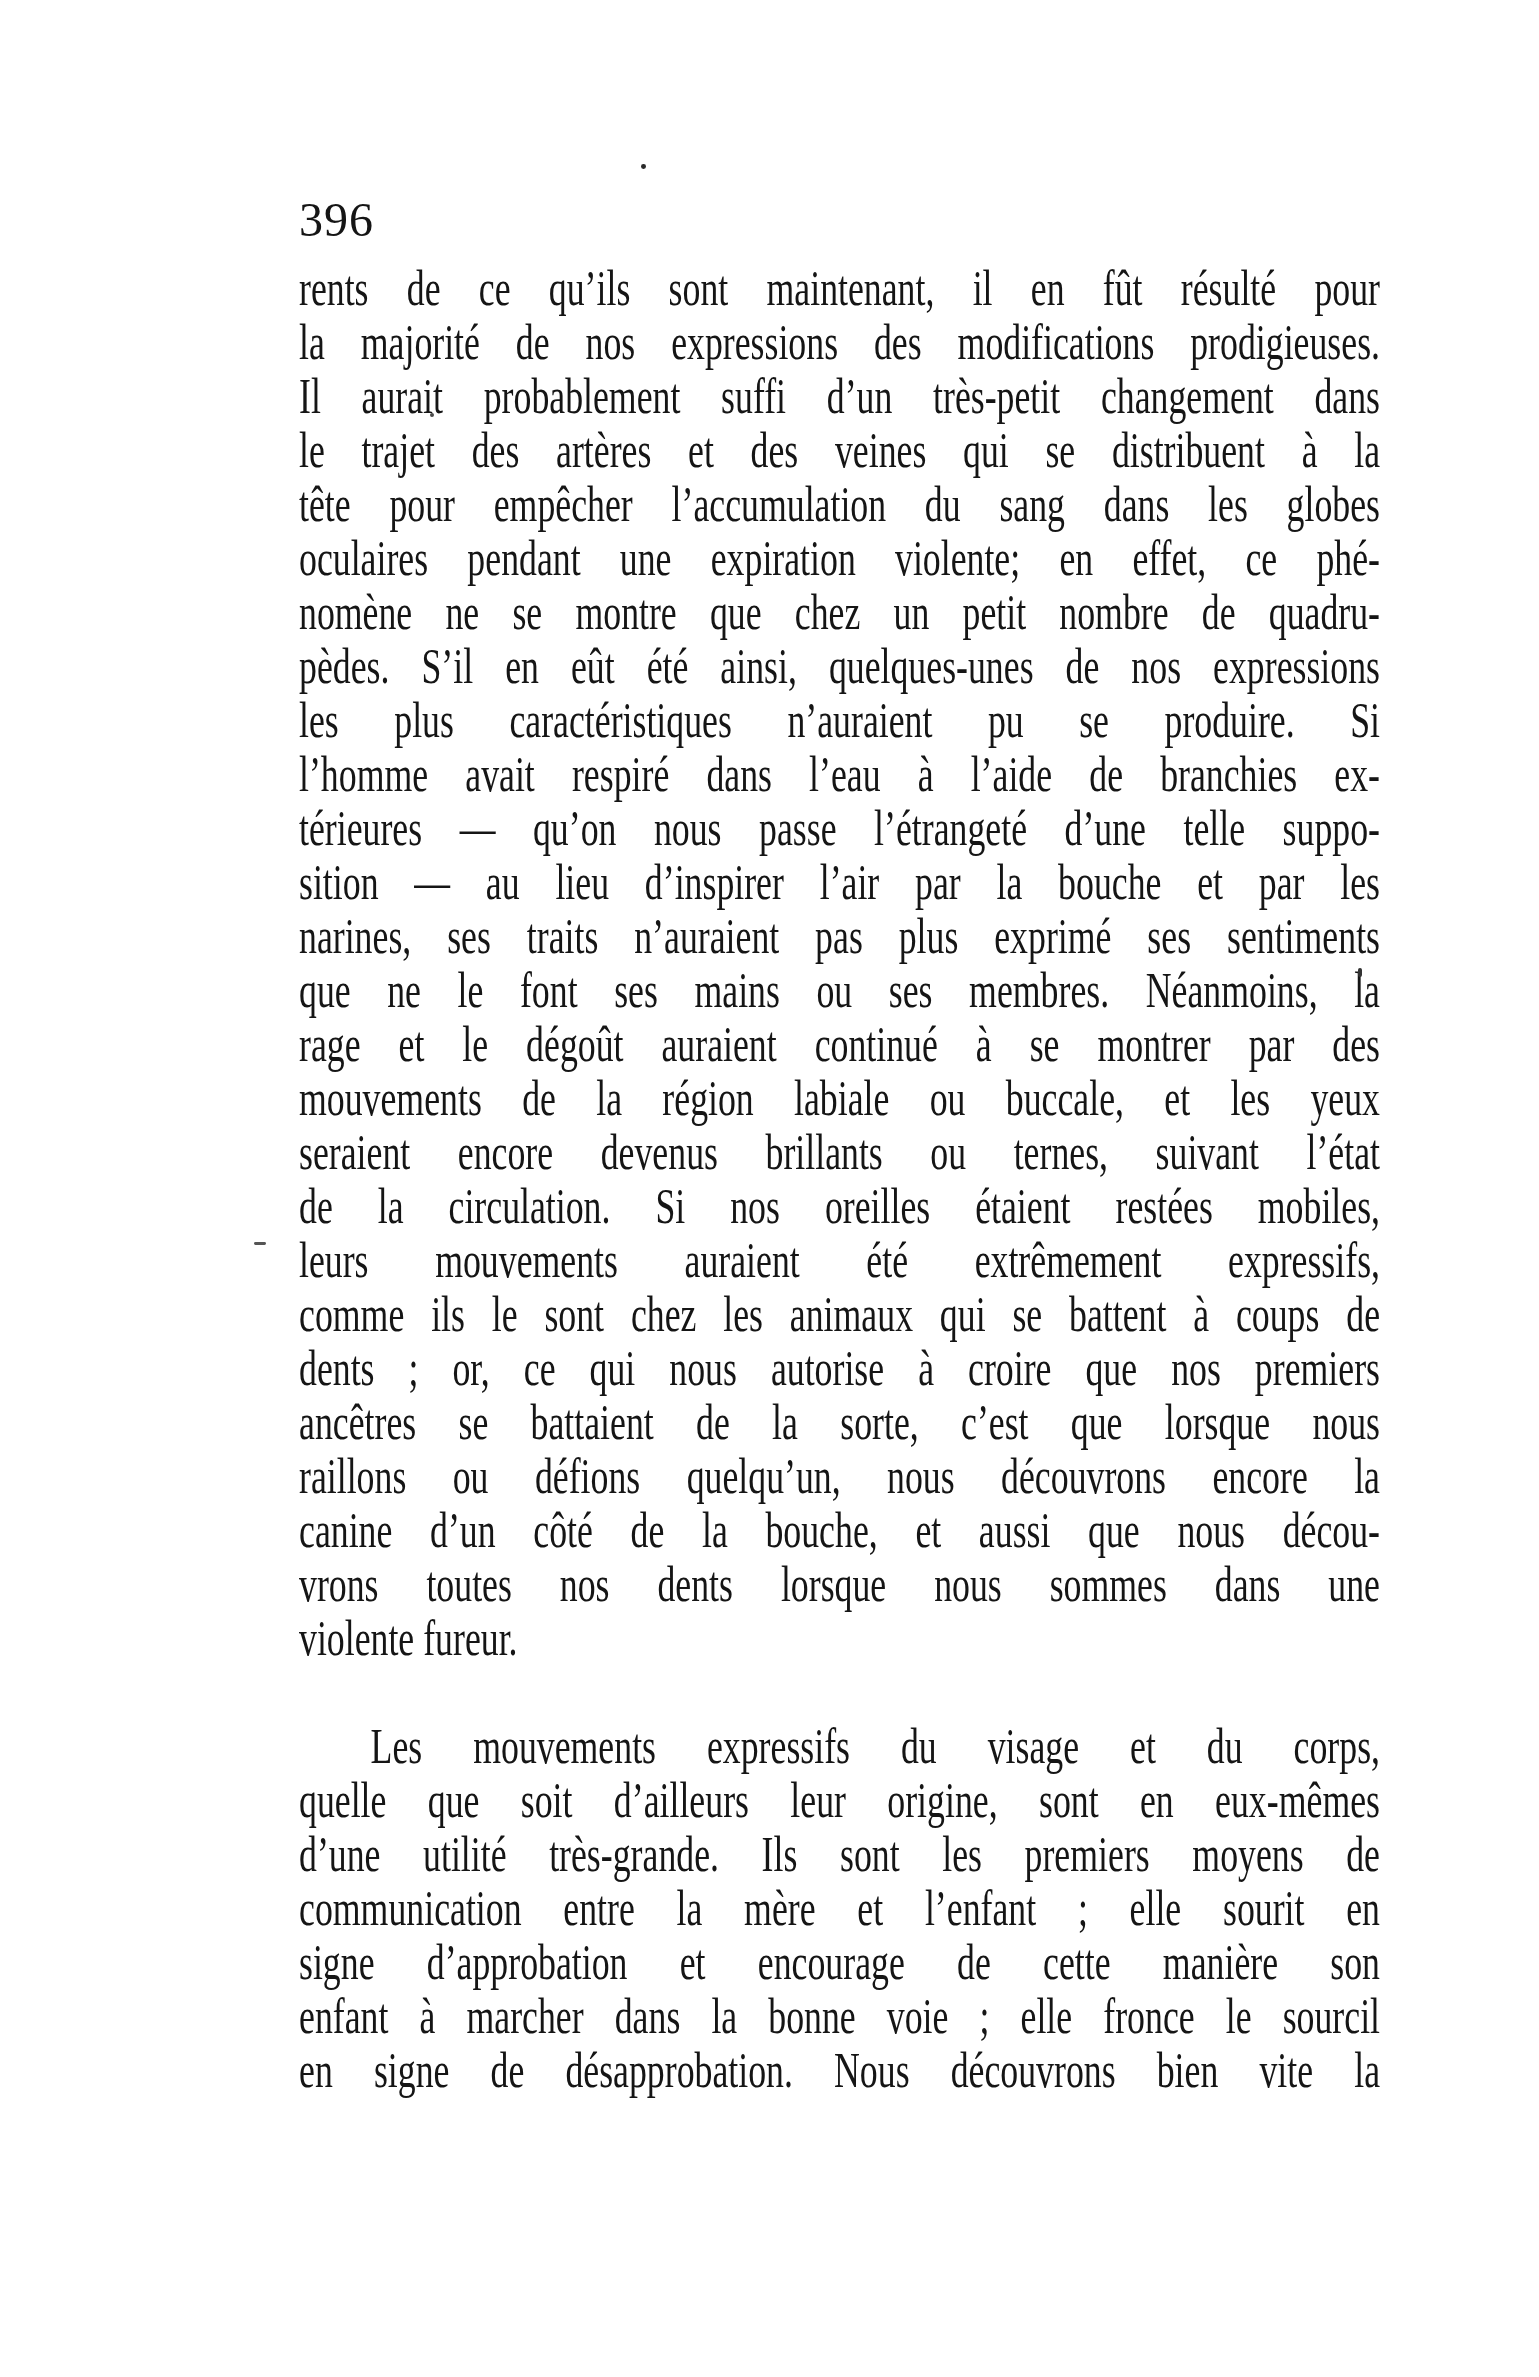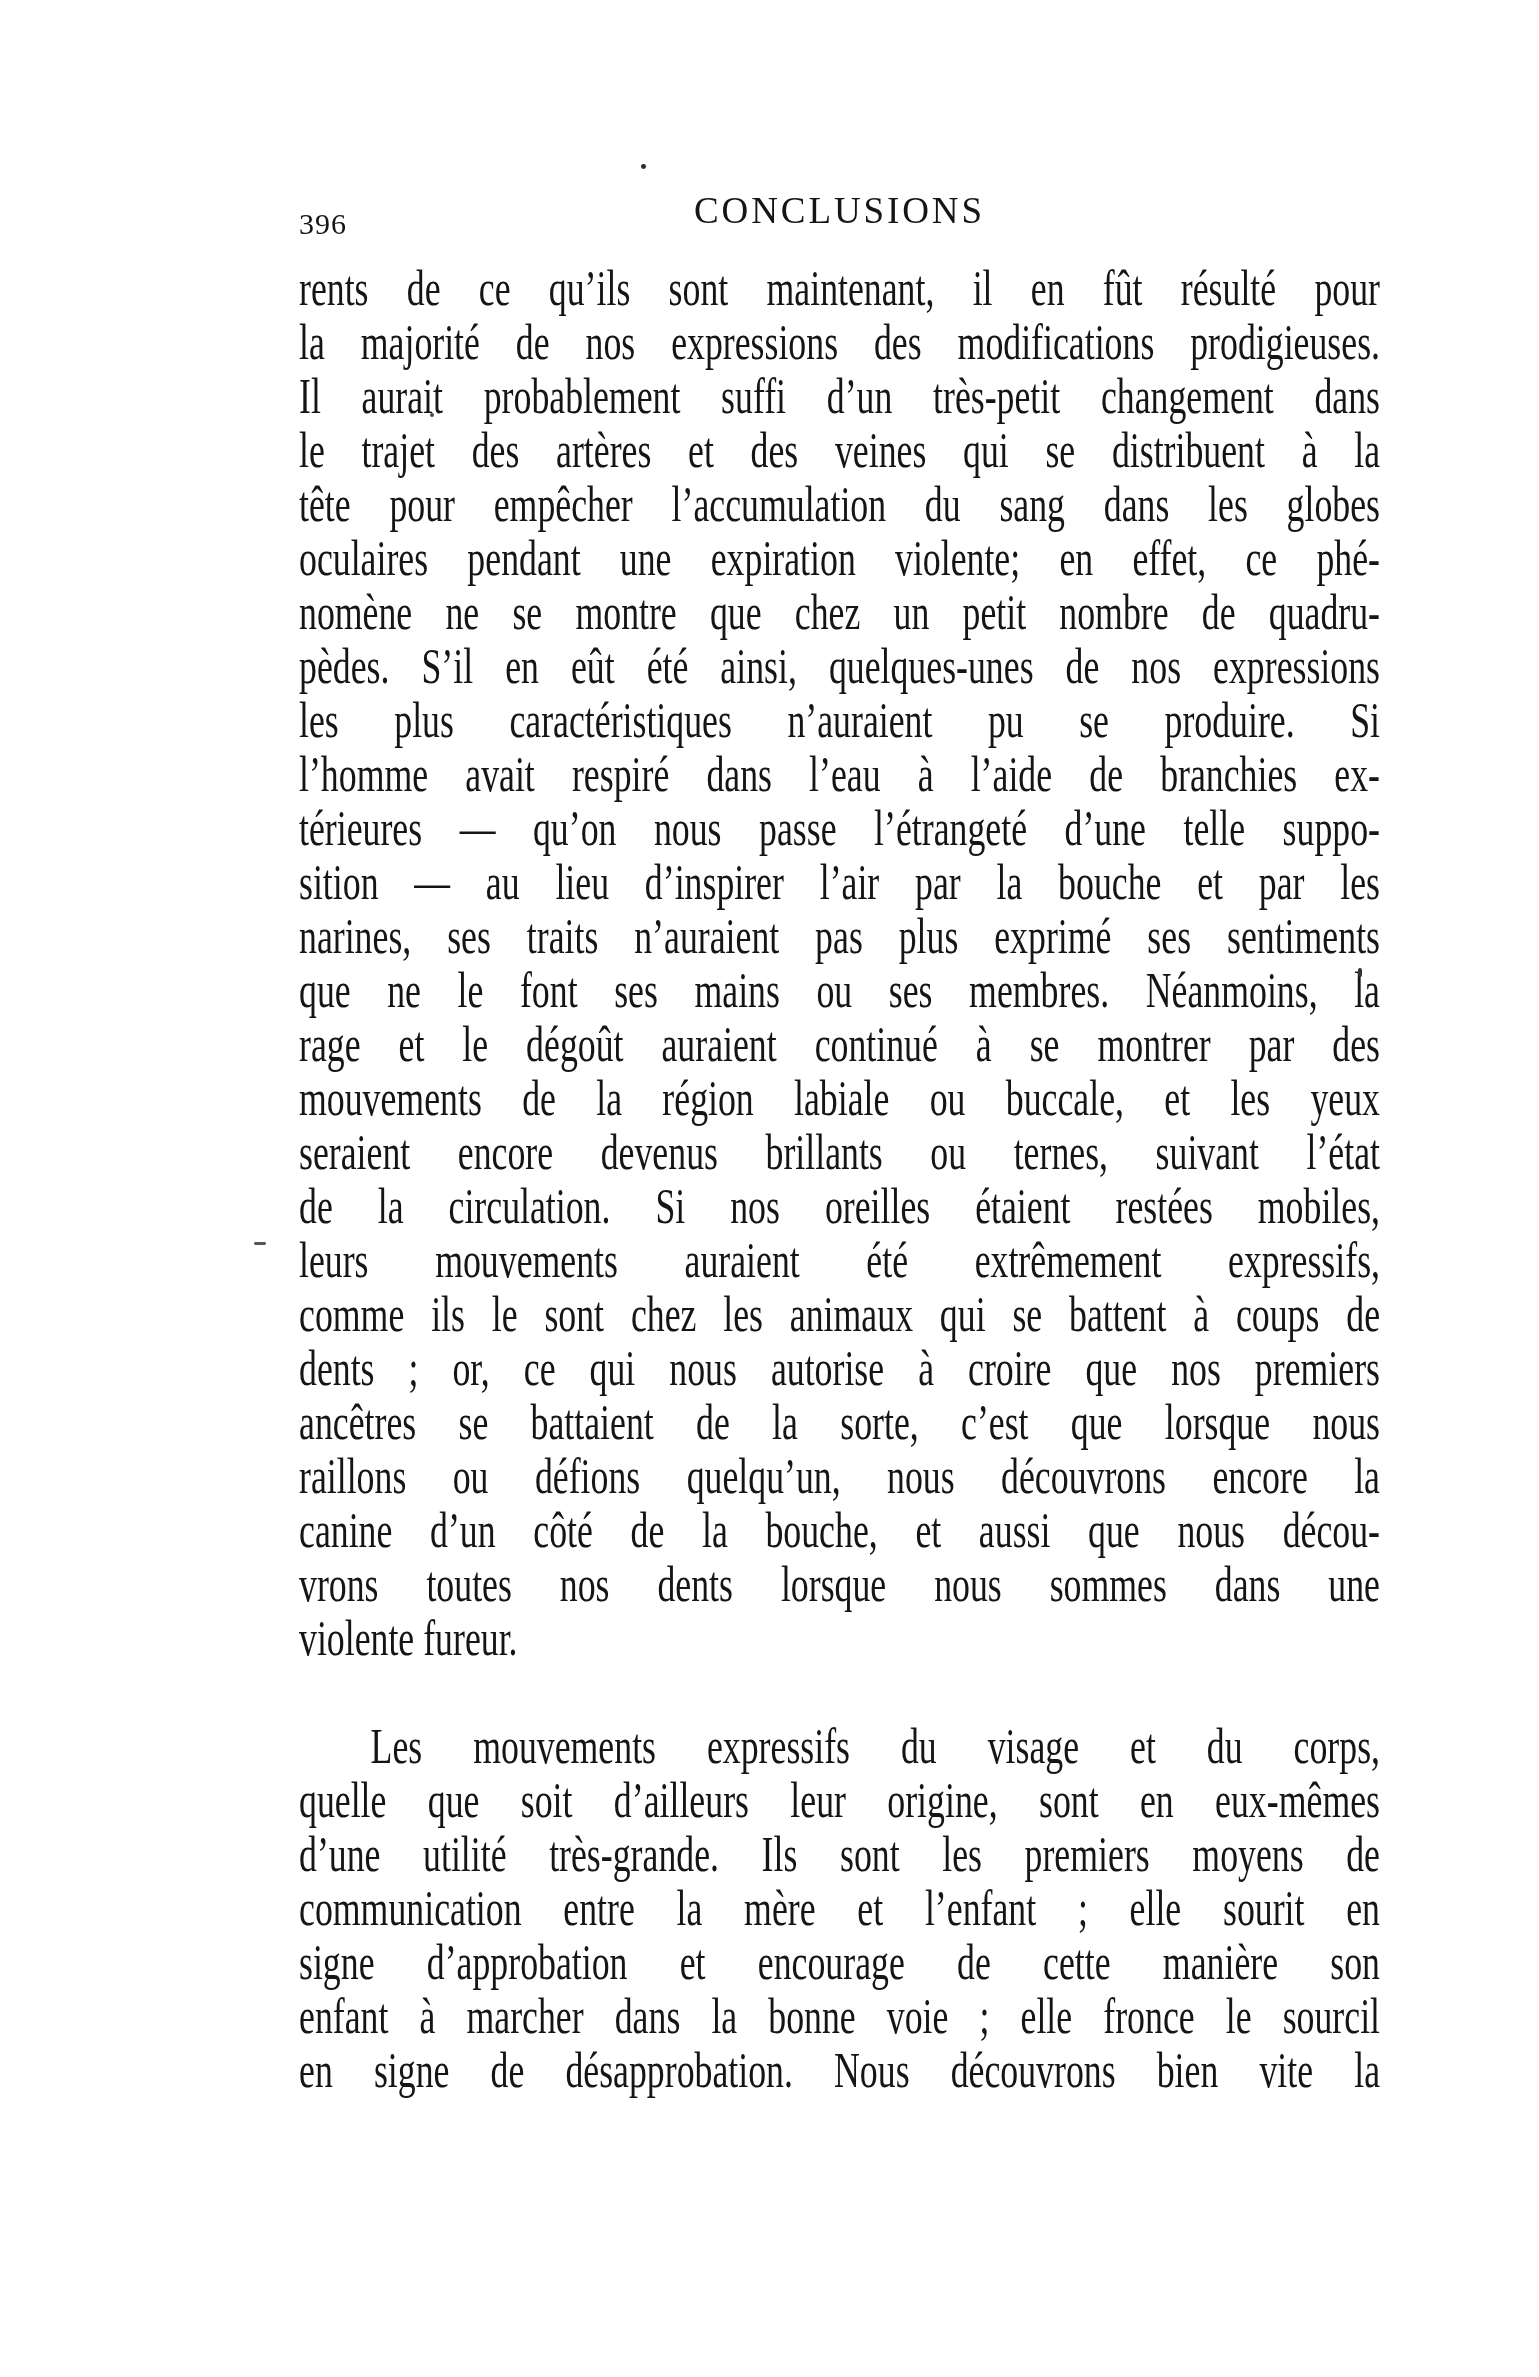--- a/index.html
+++ b/index.html
@@ -15,22 +15,22 @@
     font-family:"Liberation Serif", serif;
     color:var(--ink);
   }
   .page{position:absolute;inset:0;background:var(--paper);}
 
   
   .running-head{
     position:absolute;left:299px;top:189px;width:1081px;height:52px;
   }
   .page-number{
-    position:absolute;left:0;top:18px;
-    font-size:30px;letter-spacing:1px;color:var(--ink);
+    position:absolute;left:0;top:3px;
+    font-size:48px;letter-spacing:1px;color:var(--ink);
   }
   .head-title{
     position:absolute;left:0;right:0;top:0;
     text-align:center;
     font-size:37px;letter-spacing:2.9px;color:var(--ink);
   }
 
   
   .text-block{
     position:absolute;left:299px;top:261px;width:1081px;font-family:Liberation Serif, serif;
@@ -66,21 +66,20 @@
   .speck-dash-left{left:254px;top:1242px;width:12.4px;height:3.3px;border-radius:1.4px;background:#555;}
   .speck-tick{left:1358px;top:968px;width:4.3px;height:8.6px;border-radius:1.9px;background:#333;}
 </style>
 </head>
 <body>
 
 <div class="page">
 
   <div class="running-head">
     <span class="page-number">396</span>
-    <span class="head-title">CONCLUSIONS</span>
   </div>
 
   <div class="text-block">
     <div class="textflow">
       <div class="paragraph no-justify-last">
           <div class="line">rents de ce qu’ils sont maintenant, il en fût résulté pour</div>
           <div class="line">la majorité de nos expressions des modifications prodigieuses.</div>
           <div class="line">Il aurait probablement suffi d’un très-petit changement dans</div>
           <div class="line">le trajet des artères et des veines qui se distribuent à la</div>
           <div class="line">tête pour empêcher l’accumulation du sang dans les globes</div>

